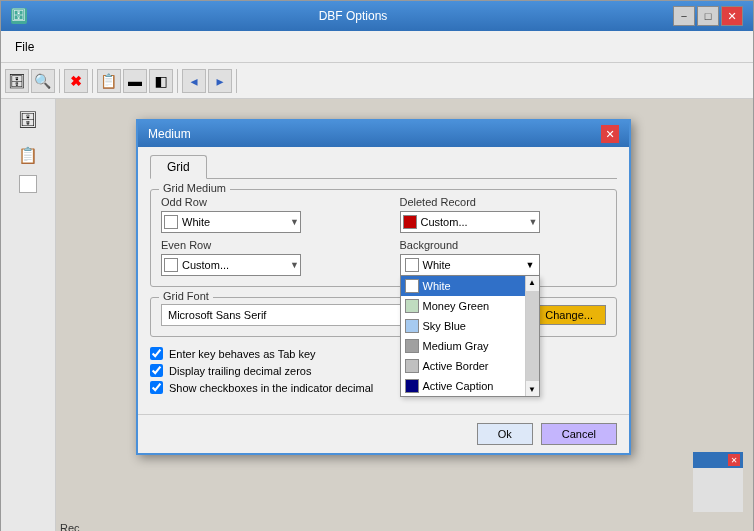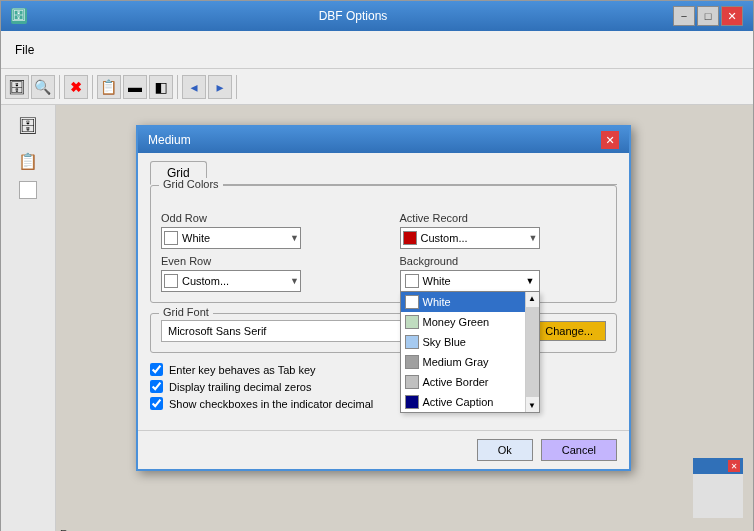--- a/index.html
+++ b/index.html
@@ -67,21 +67,21 @@
       height: 16px;
       margin-right: 6px;
       background: #4a9;
       border-radius: 2px;
     }
 
     
     .menu-bar {
       background: #f0f0f0;
       padding: 2px 6px;
-      height: 38px;
+      height: 32px;
       display: flex;
       align-items: center;
       border-bottom: 1px solid #ccc;
     }
 
     .menu-item {
       padding: 2px 8px;
       cursor: pointer;
       font-size: 12px;
     }
@@ -181,21 +181,21 @@
     }
 
     .dialog-body {
       padding: 8px 12px 16px 12px;
     }
 
     
     .tab-bar {
       display: flex;
       border-bottom: 1px solid #aaa;
-      margin-bottom: 0;
+      margin-bottom: 10px;
     }
 
     .tab {
       padding: 4px 16px;
       background: #dde8f0;
       border: 1px solid #aaa;
       border-bottom: none;
       cursor: pointer;
       font-size: 12px;
       margin-right: 2px;
@@ -225,21 +225,21 @@
       background: #f0f0f0;
       padding: 0 4px;
       font-size: 11px;
       color: #333;
     }
 
     
     .two-col {
       display: flex;
       gap: 32px;
-      margin-top: 20px;
+      margin-top: 0;
     }
 
     .col {
       flex: 1;
     }
 
     .field-label {
       font-size: 11px;
       color: #333;
       margin-bottom: 3px;
@@ -484,21 +484,21 @@
           <div class="dialog-close">✕</div>
         </div>
 
         <div class="dialog-body">
 
           <div class="tab-bar">
             <div class="tab active">Grid</div>
           </div>
 
           <div class="group-box">
-            <span class="group-label">Grid Colors</span>
+            <span class="group-label">Grid Medium</span>
 
             <div class="two-col">
 
               <div class="col">
                 <div class="field-label">Odd Row</div>
                 <div class="dropdown-wrap">
                   <div class="color-swatch" style="background:#ffffff;"></div>
                   <select class="dropdown">
                     <option>White</option>
                   </select>
@@ -509,21 +509,21 @@
                 <div class="dropdown-wrap">
                   <div class="color-swatch" style="background:#ffffff;"></div>
                   <select class="dropdown">
                     <option>Custom...</option>
                   </select>
                   <span class="dropdown-arrow">▼</span>
                 </div>
               </div>
 
               <div class="col">
-                <div class="field-label">Active Record</div>
+                <div class="field-label">Deleted Record</div>
                 <div class="dropdown-wrap">
                   <div class="color-swatch" style="background:#c00000;"></div>
                   <select class="dropdown">
                     <option>Custom...</option>
                   </select>
                   <span class="dropdown-arrow">▼</span>
                 </div>
 
                 <div class="field-label">Background</div>
                 

